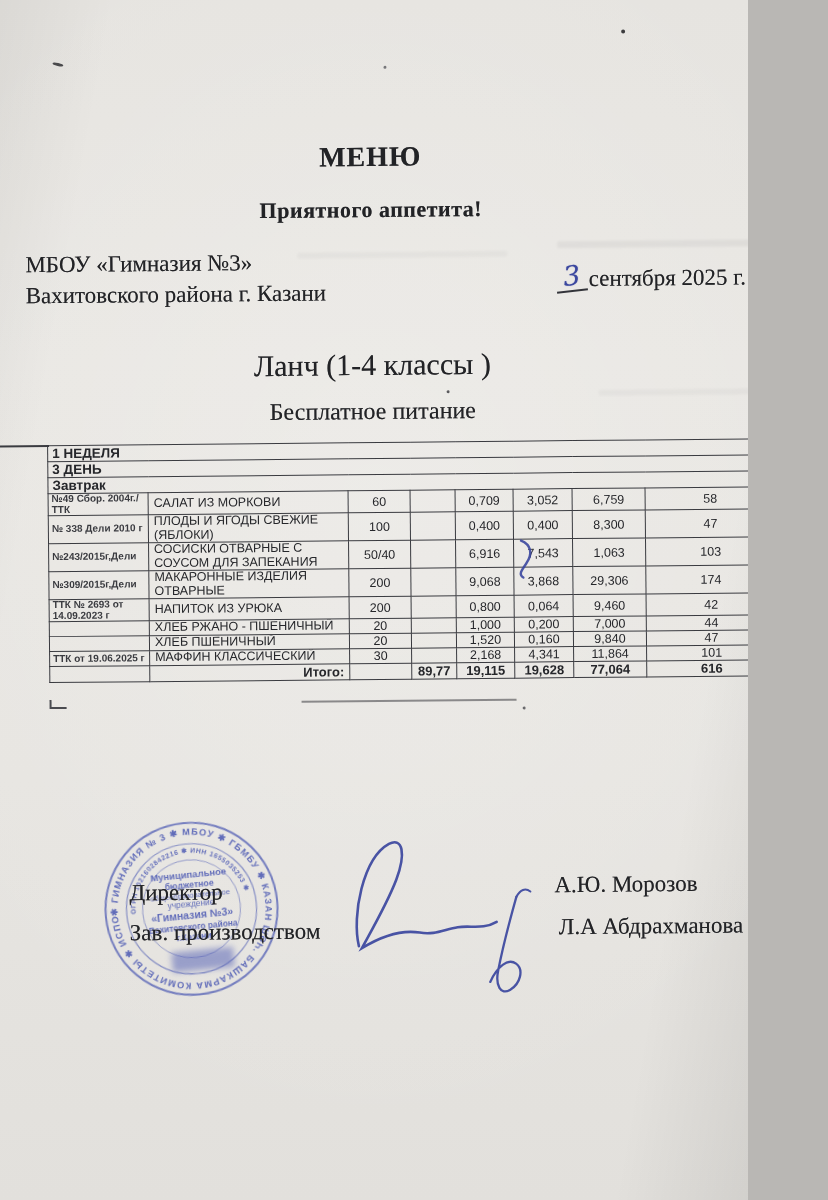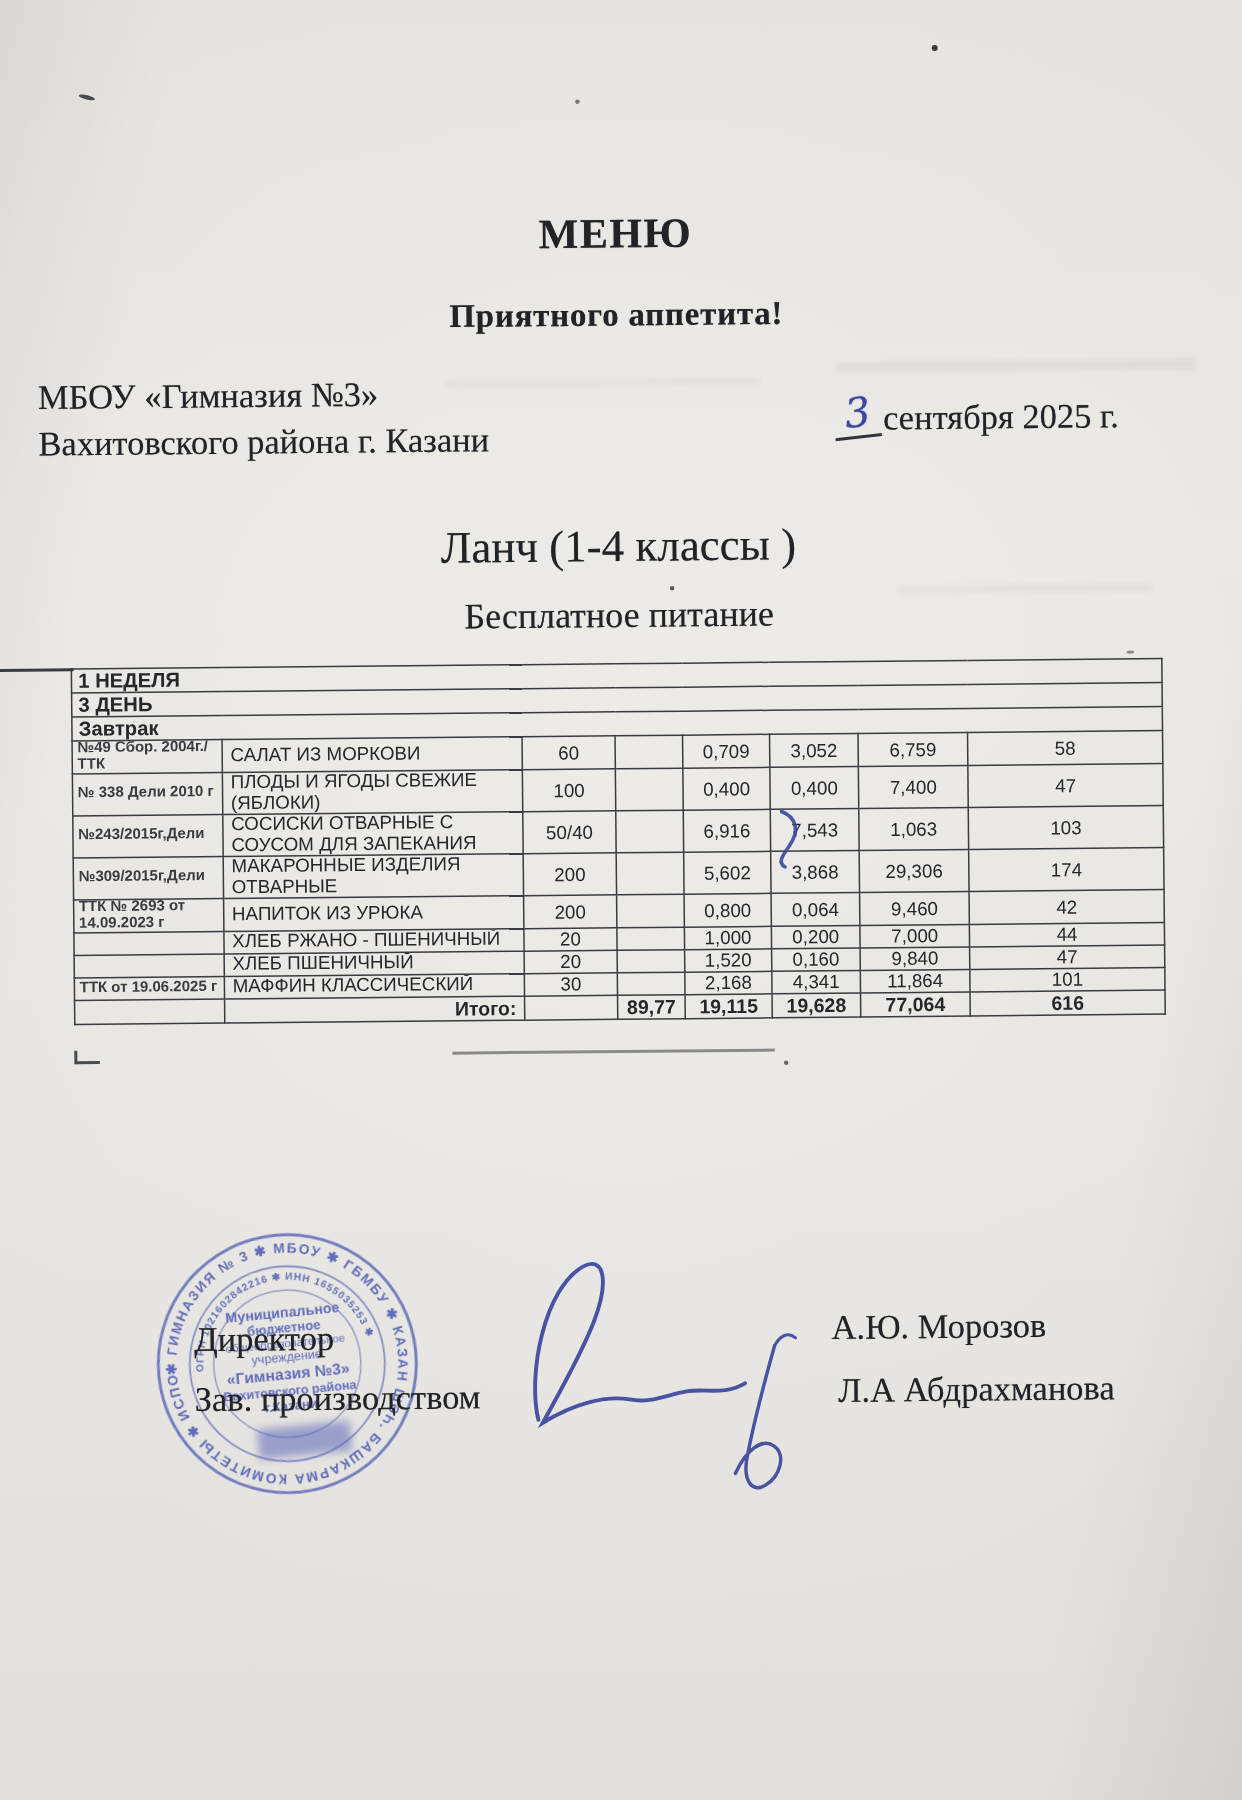--- a/index.html
+++ b/index.html
@@ -1,17 +1,17 @@
 <!DOCTYPE html>
 <html><head>
 <meta charset="utf-8">
 <style>
   html,body{margin:0;padding:0;background:#b9b7b4;}
   .page{
-    position:relative;width:828px;height:1200px;overflow:hidden;
+    position:relative;width:748px;height:1200px;overflow:hidden;
     background:
       radial-gradient(ellipse 120% 90% at 50% 42%, rgba(255,255,255,.20), rgba(0,0,0,0) 60%),
       linear-gradient(100deg, rgba(0,0,0,.05), rgba(0,0,0,0) 12%, rgba(0,0,0,0) 86%, rgba(0,0,0,.07)),
       linear-gradient(180deg, #e6e4e0 0%, #e9e7e3 30%, #e7e5e1 65%, #e2e0dc 100%);
     font-family:"Liberation Serif", serif;
     color:#222326;
   }
   .tilt{position:absolute;inset:0;transform:rotate(-0.55deg);transform-origin:50% 45%;}
   .scan-soft{text-shadow:0 0 .5px rgba(40,40,45,.55);}
 
@@ -119,39 +119,39 @@
           <td class="num">6,759</td>
           <td class="num">58</td>
         </tr>
         <tr class="h23">
           <td class="code">№ 338 Дели 2010 г</td>
           <td class="dish">ПЛОДЫ И ЯГОДЫ СВЕЖИЕ (ЯБЛОКИ)</td>
           <td class="num">100</td>
           <td class="num"></td>
           <td class="num">0,400</td>
           <td class="num">0,400</td>
-          <td class="num">7,400</td>
+          <td class="num">8,300</td>
           <td class="num">47</td>
         </tr>
         <tr class="h25">
           <td class="code">№243/2015г,Дели</td>
           <td class="dish">СОСИСКИ ОТВАРНЫЕ С СОУСОМ ДЛЯ ЗАПЕКАНИЯ</td>
           <td class="num">50/40</td>
           <td class="num"></td>
           <td class="num">6,916</td>
           <td class="num">7,543</td>
           <td class="num">1,063</td>
           <td class="num">103</td>
         </tr>
         <tr class="h23">
           <td class="code">№309/2015г,Дели</td>
           <td class="dish">МАКАРОННЫЕ ИЗДЕЛИЯ ОТВАРНЫЕ</td>
           <td class="num">200</td>
           <td class="num"></td>
-          <td class="num">5,602</td>
+          <td class="num">9,068</td>
           <td class="num">3,868</td>
           <td class="num">29,306</td>
           <td class="num">174</td>
         </tr>
         <tr class="h22">
           <td class="code">ТТК № 2693 от 14.09.2023 г</td>
           <td class="dish">НАПИТОК ИЗ УРЮКА</td>
           <td class="num">200</td>
           <td class="num"></td>
           <td class="num">0,800</td>

